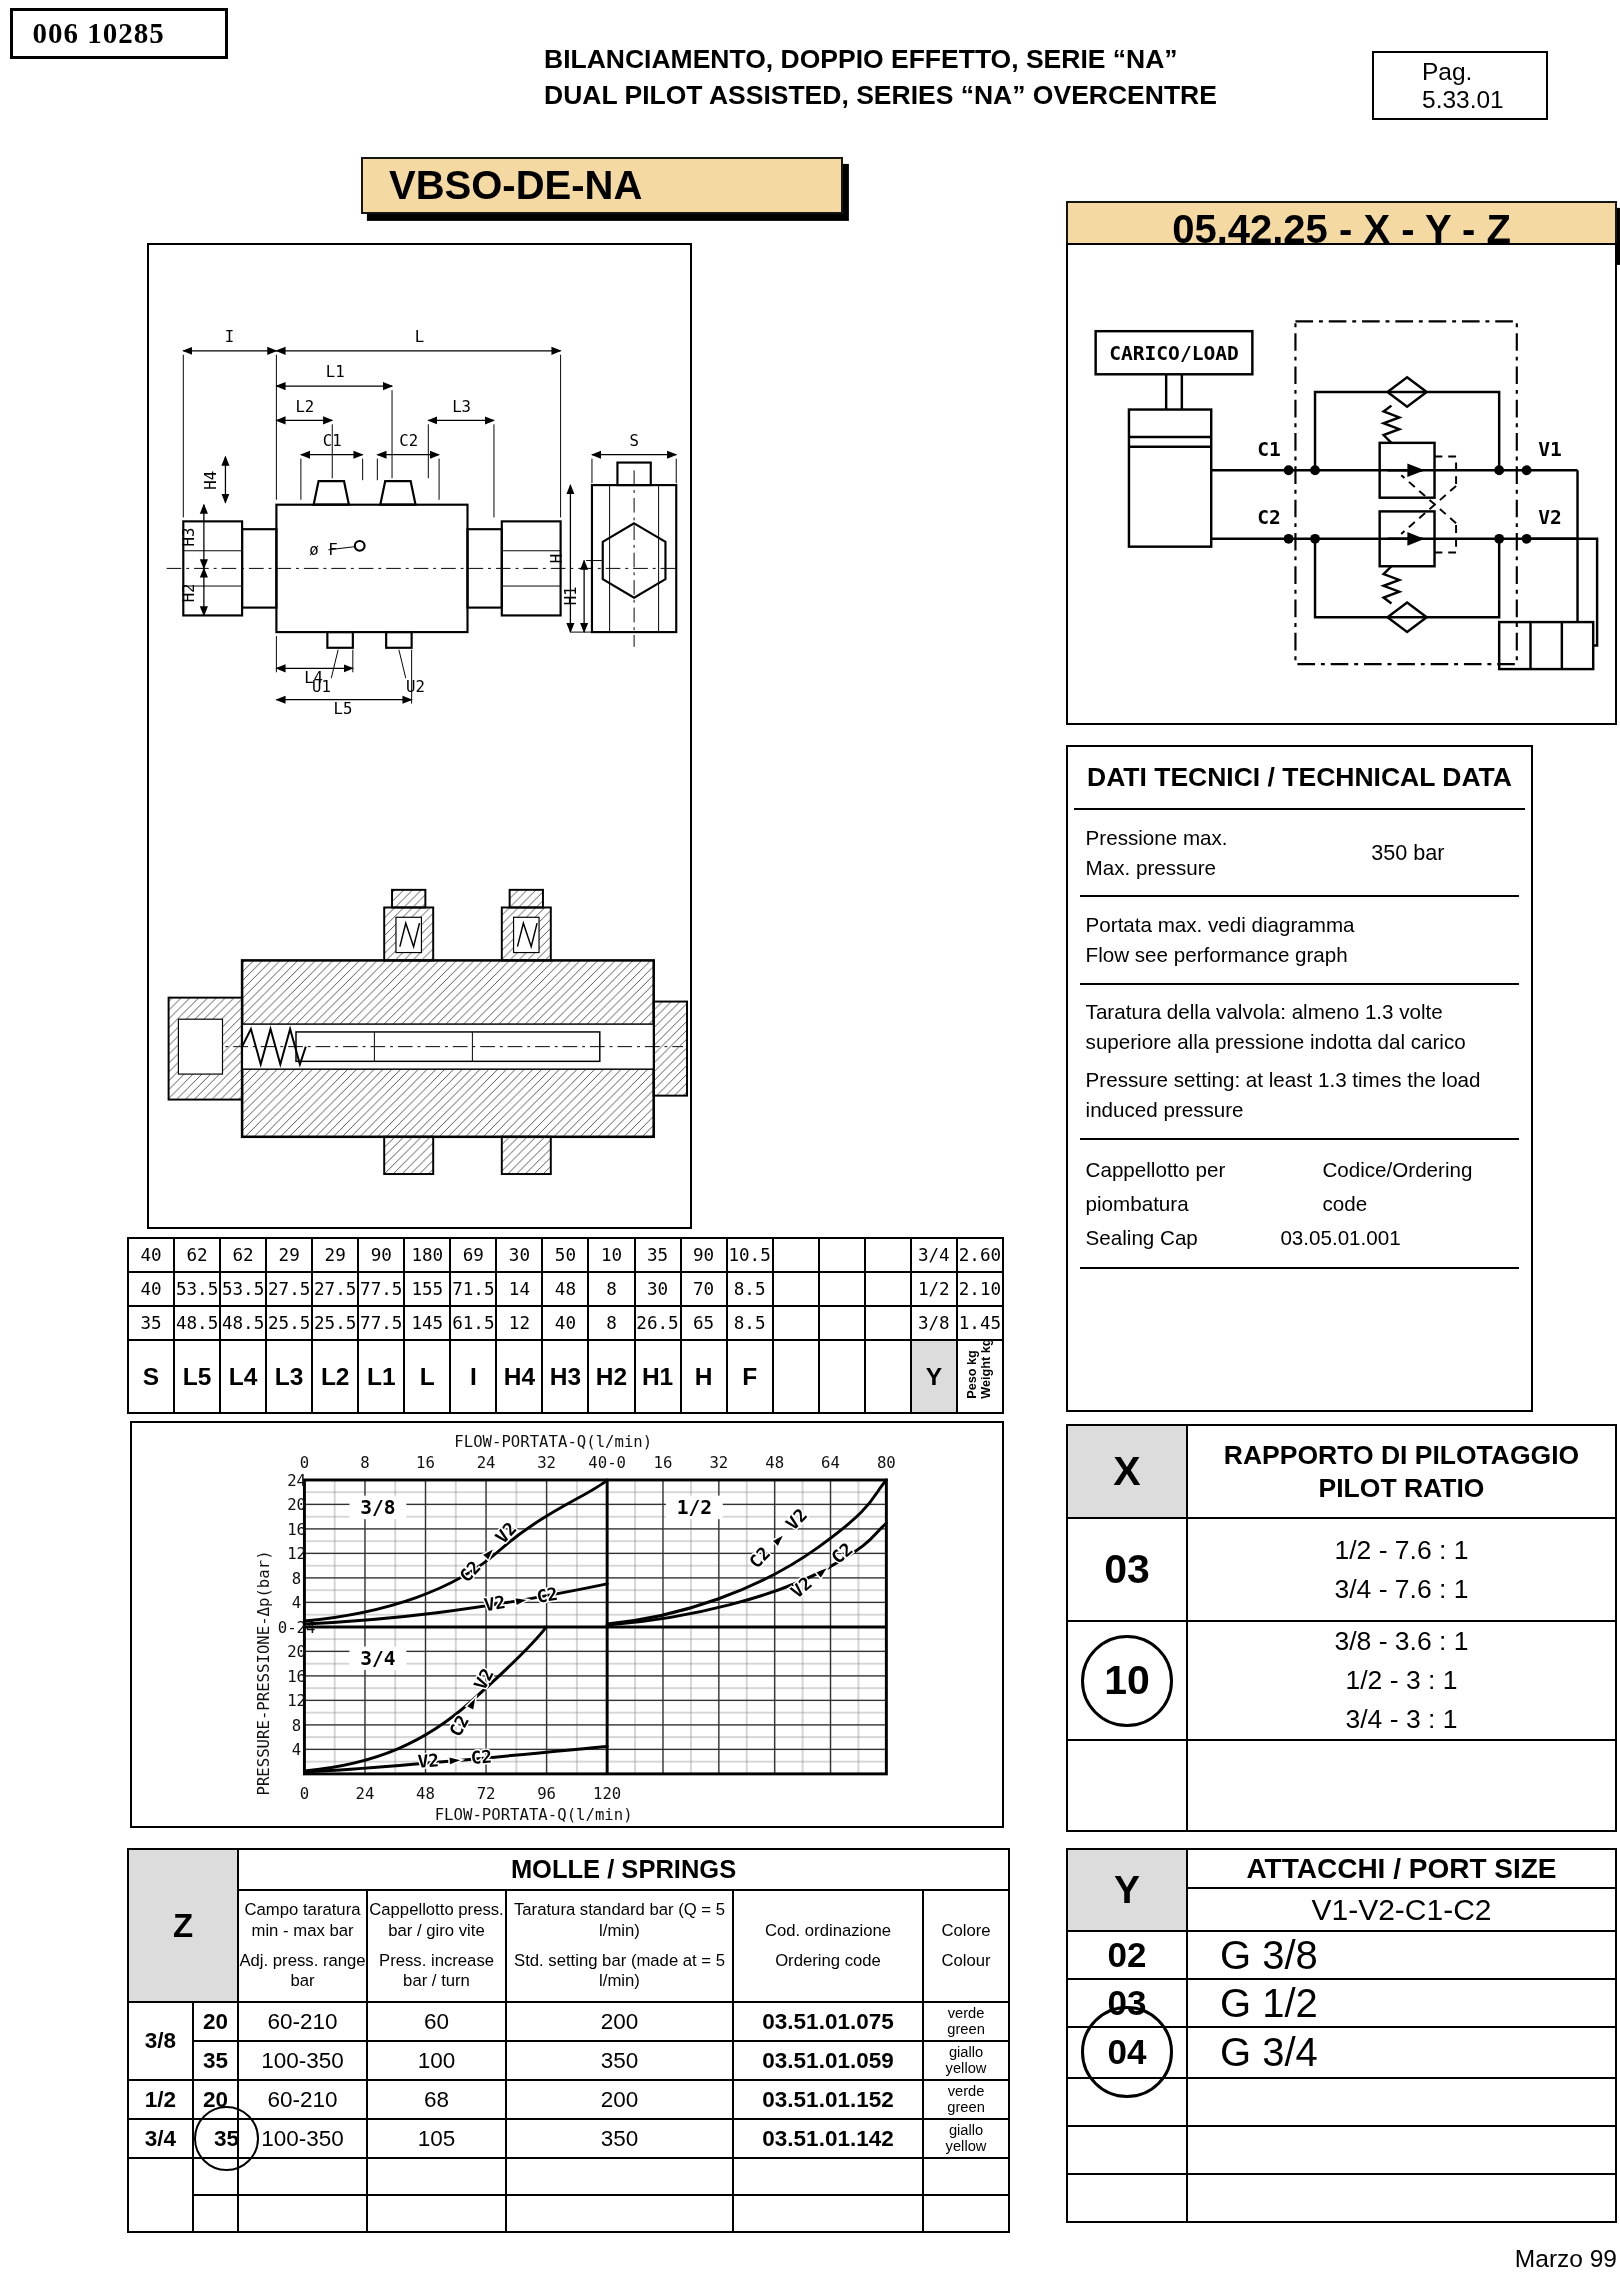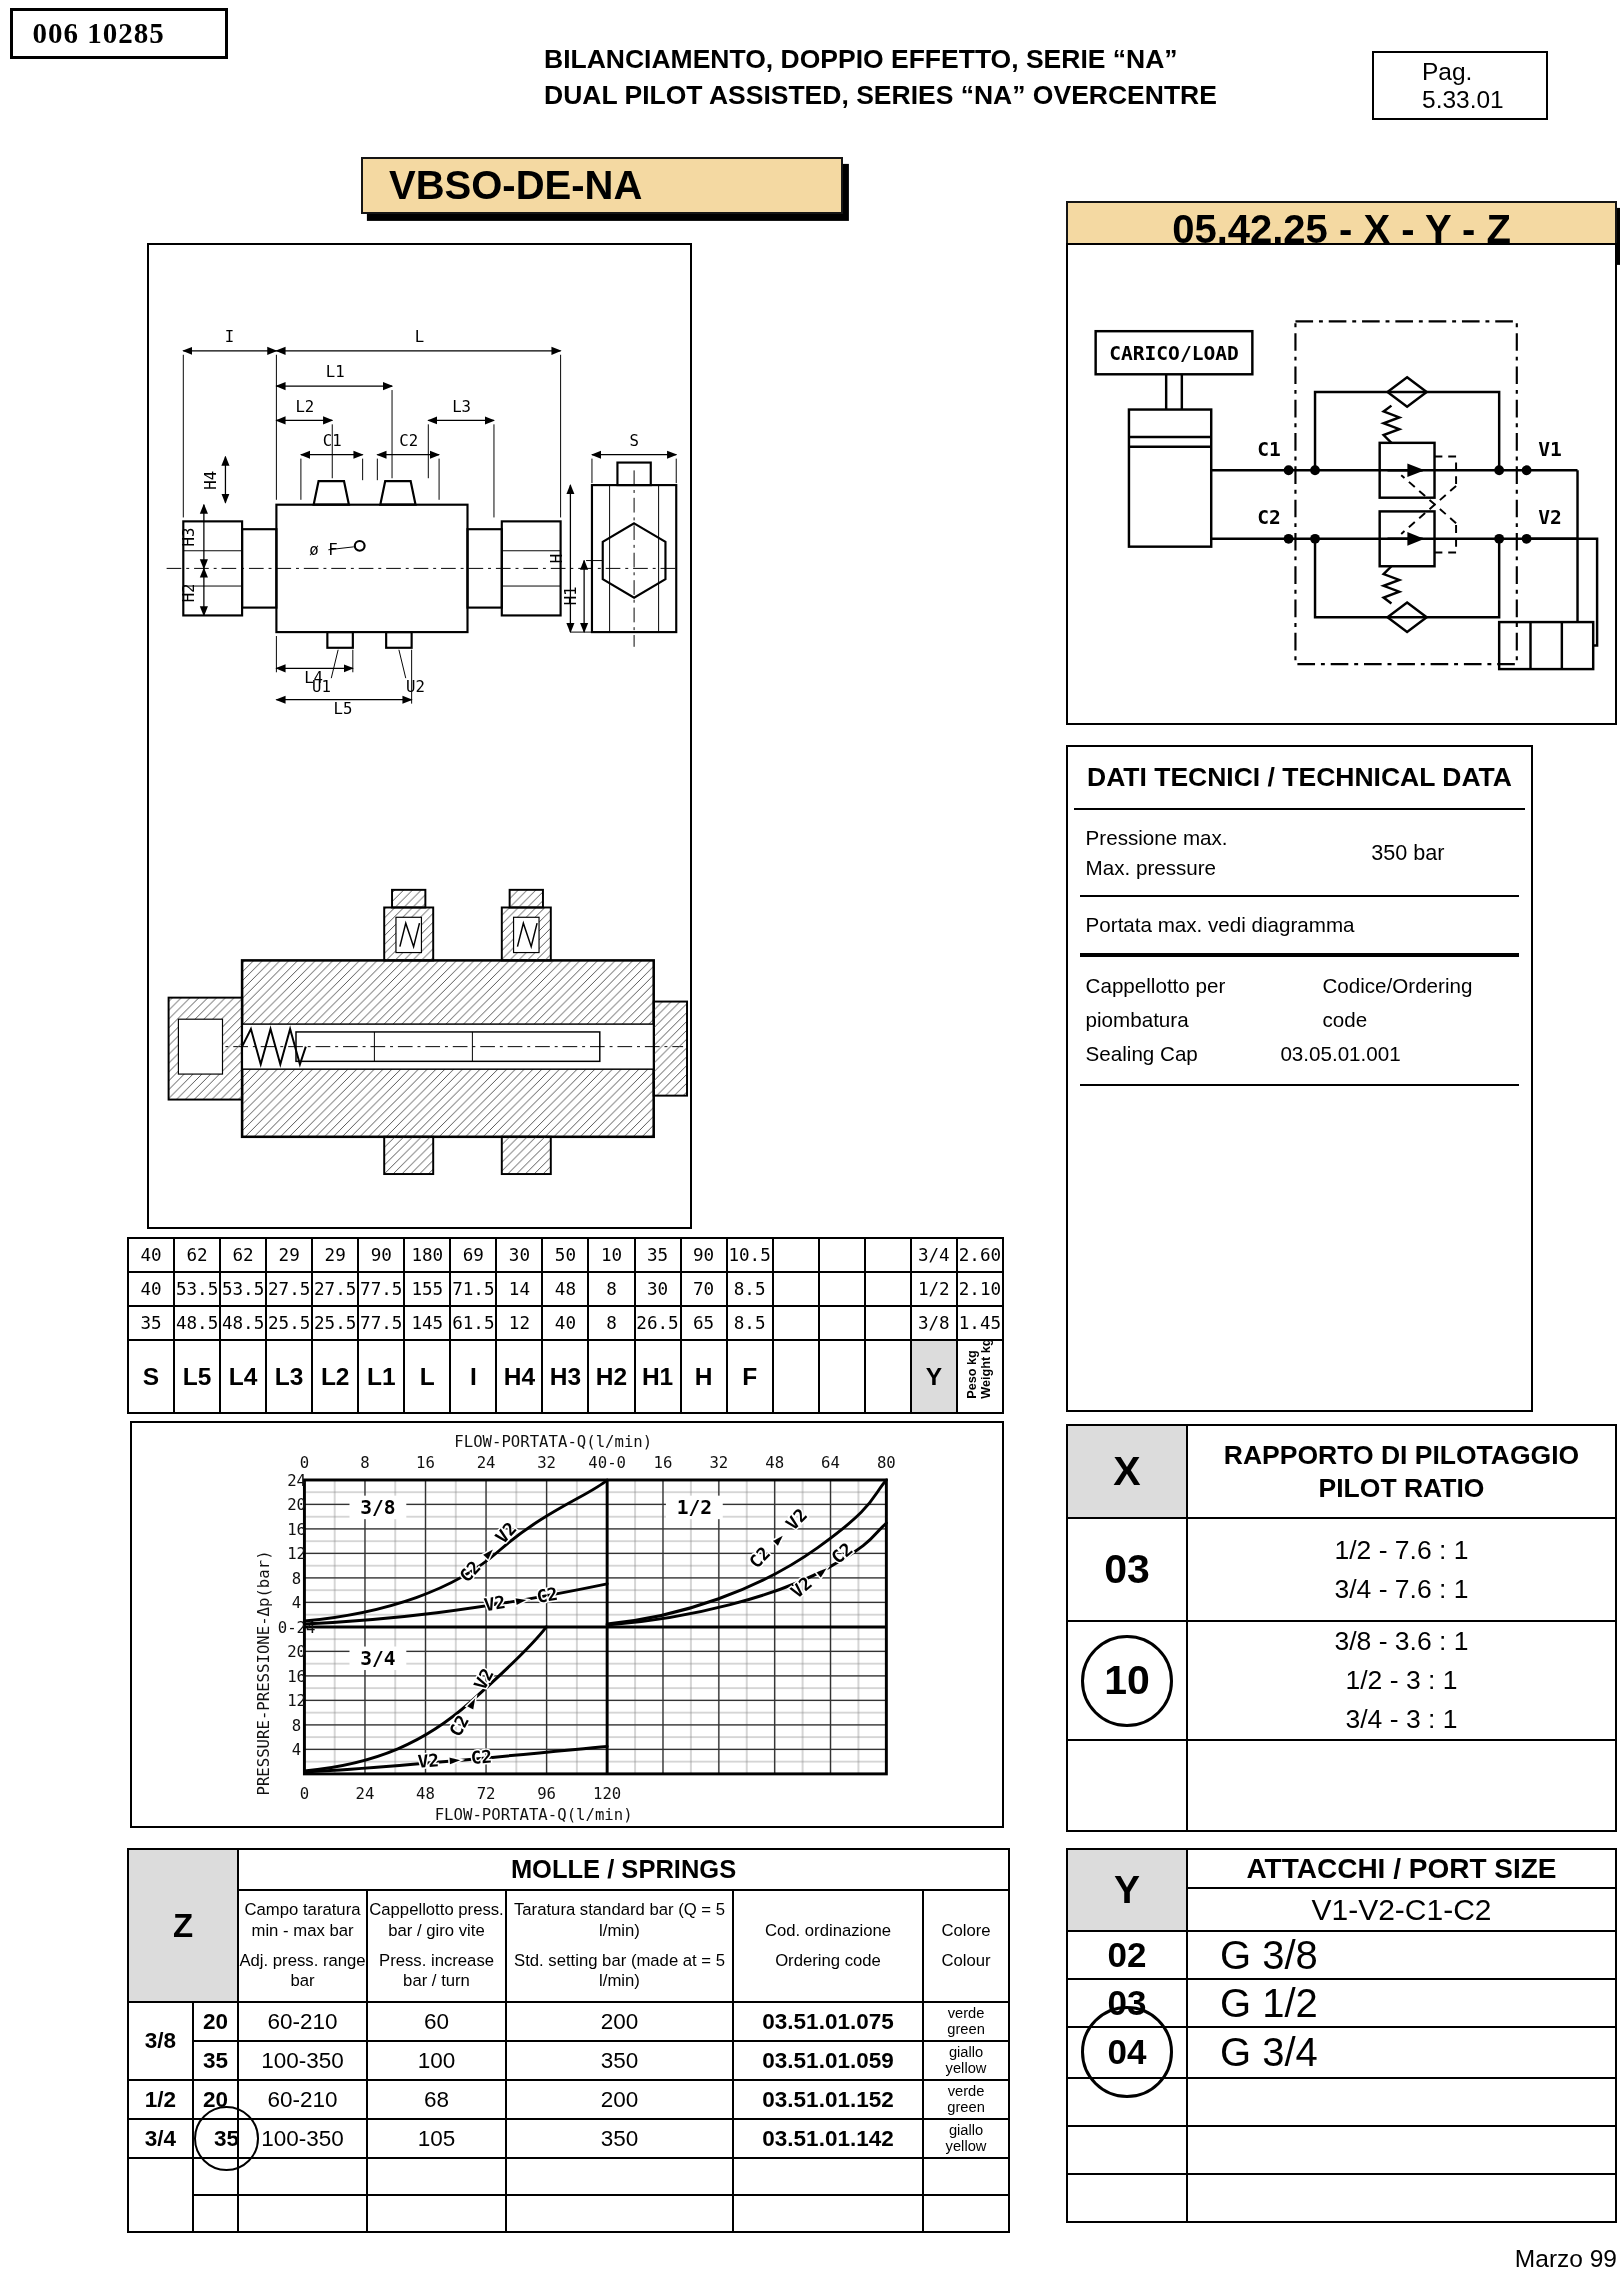--- a/index.html
+++ b/index.html
@@ -304,22 +304,27 @@
         <div>
           <div>Pressione max.</div>
           <div>Max. pressure</div>
         </div>
         <div class="valmid">350 bar</div>
       </div>
     </div>
     <div class="sep"></div>
     <div class="dati-row">
       <div>Portata max. vedi diagramma</div>
+      <div>Flow see performance graph</div>
     </div>
     <div class="sep"></div>
+    <div class="dati-row">
+      <div>Taratura della valvola: almeno 1.3 volte superiore alla pressione indotta dal carico</div>
+      <div style="margin-top:7.8px;">Pressure setting: at least 1.3 times the load induced pressure</div>
+    </div>
     <div class="sep"></div>
     <div class="dati-row">
       <div class="caprow">
         <span>Cappellotto per piombatura</span>
         <span>Codice/Ordering code</span>
       </div>
       <div class="caprow">
         <span>Sealing Cap</span>
         <span style="min-width:233px;">03.05.01.001</span>
       </div>

